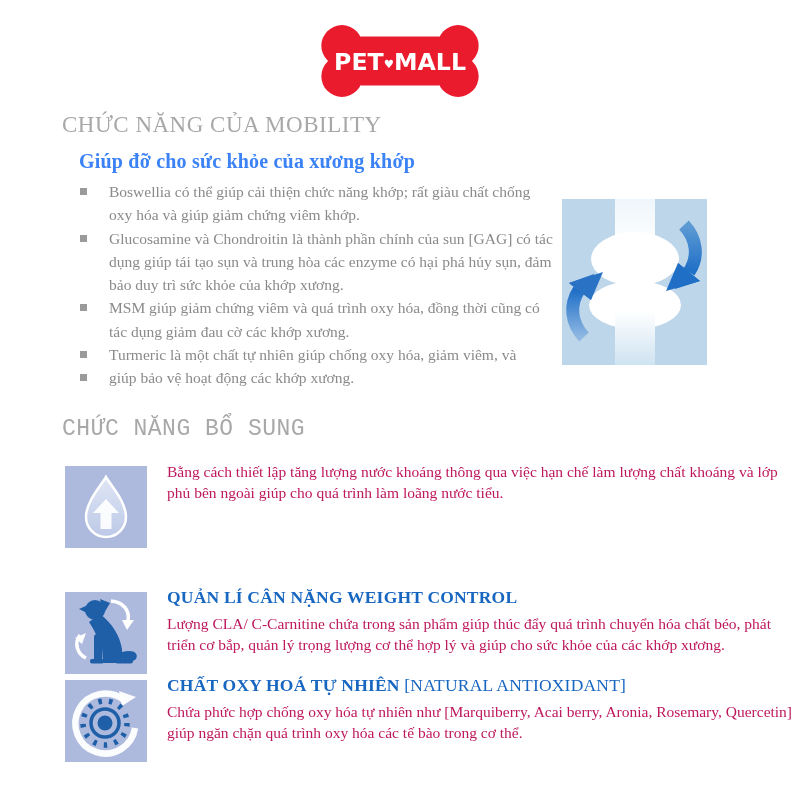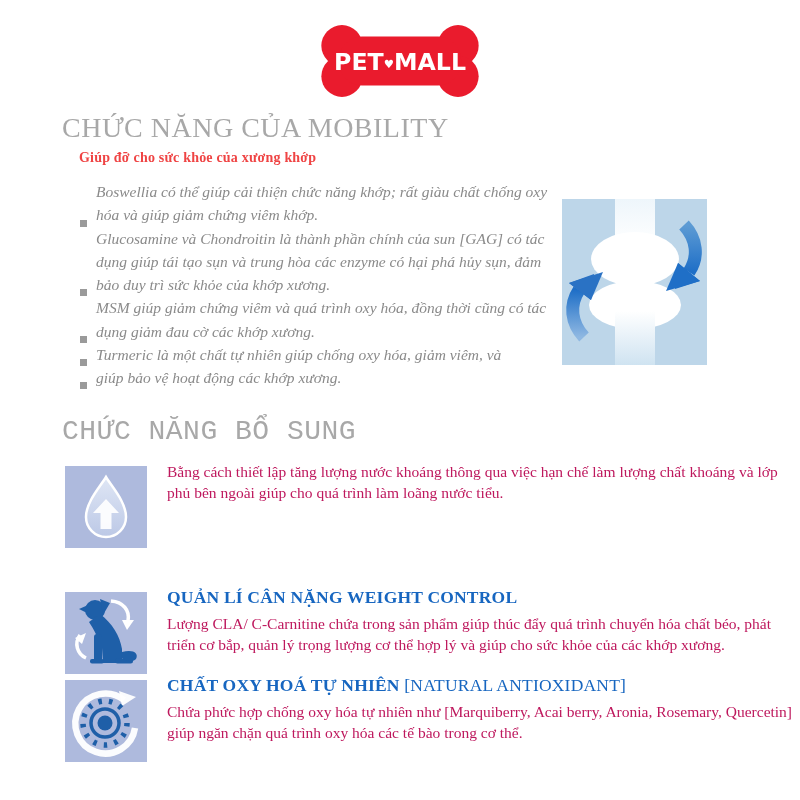--- a/index.html
+++ b/index.html
@@ -8,33 +8,33 @@
     font-family:"Liberation Serif","DejaVu Serif",serif;
     overflow:hidden;
   }
   .abs{position:absolute;}
 
   
   .logo{left:316px;top:22px;width:168px;height:78px;}
 
   
   .section-title{
-    font-size:28px;color:#a8a8a8;letter-spacing:.5px;white-space:nowrap;
+    font-size:23px;color:#a8a8a8;letter-spacing:.5px;white-space:nowrap;
   }
   #title-mobility{left:62px;top:112px;}
   #title-bosung{left:62px;top:416px;font-family:Liberation Mono, monospace;}
 
   .blue-sub{
-    left:79px;top:150px;font-size:14px;font-weight:bold;color:#ef4444;
+    left:79px;top:150px;font-size:20px;font-weight:bold;color:#3b82f6;
     letter-spacing:.2px;white-space:nowrap;
   }
 
   
   .bullets{left:80px;top:180px;width:474px;}
-  .bullet-row{display:flex;gap:9px;align-items:flex-end;font-style:italic;}
+  .bullet-row{display:flex;gap:22px;align-items:flex-start;}
   .bullet-sq{
     width:7px;height:7px;background:#9a9a9a;flex:0 0 7px;margin-top:8px;
   }
   .bullet-text{
     font-size:15.5px;line-height:1.5;color:#8a8a8a;
   }
 
   
   .joint{left:562px;top:199px;width:145px;height:166px;}
 

